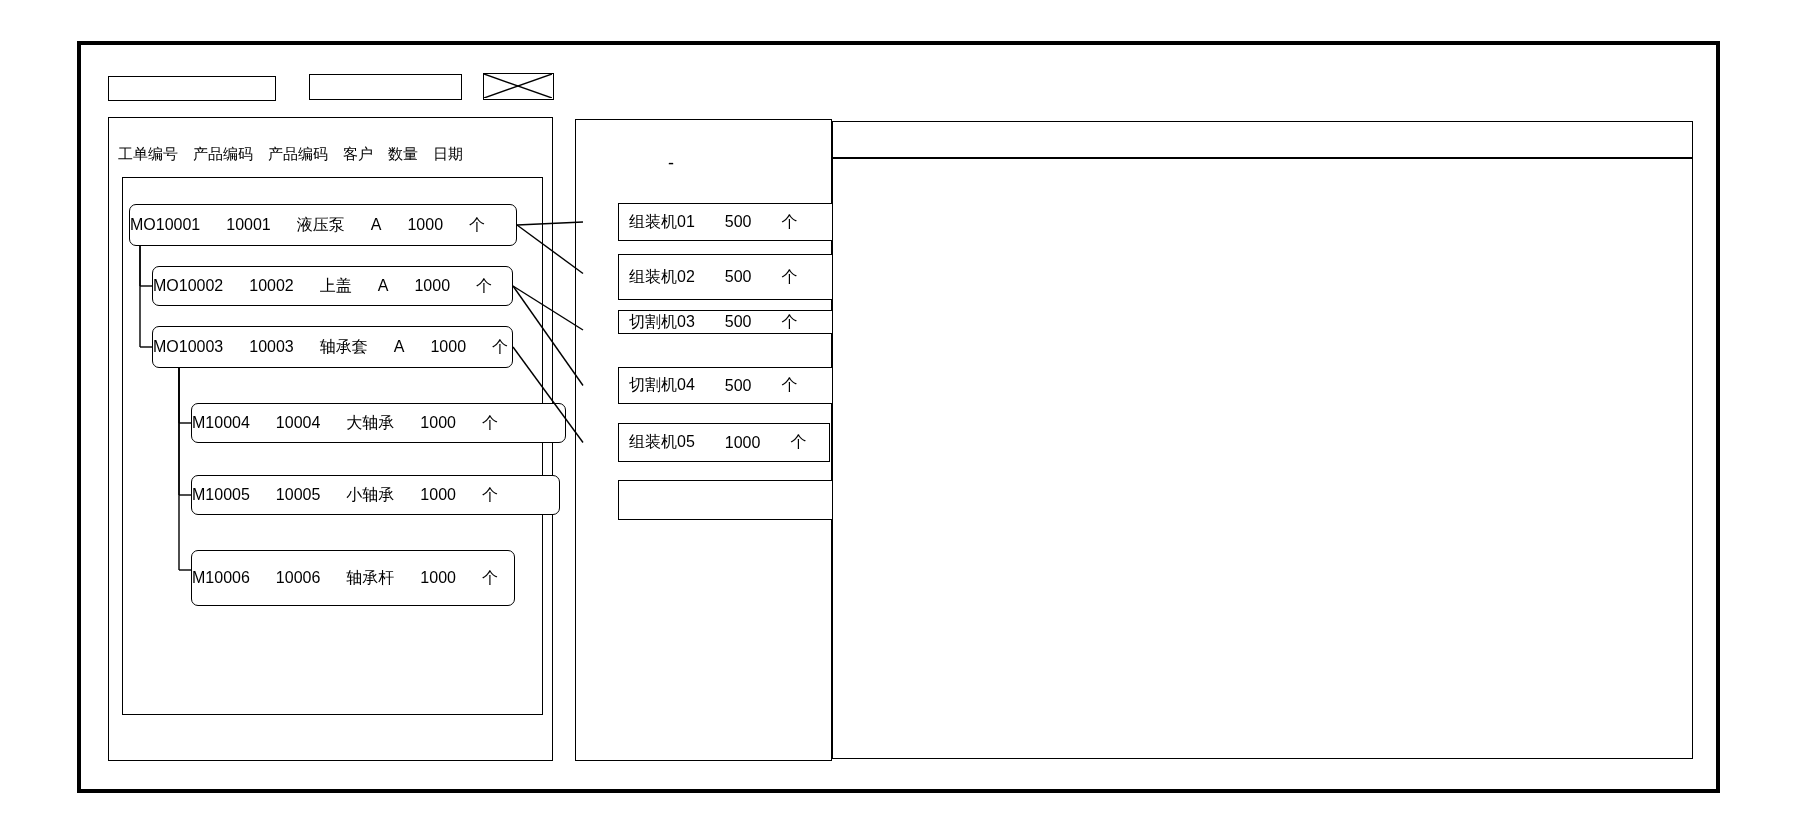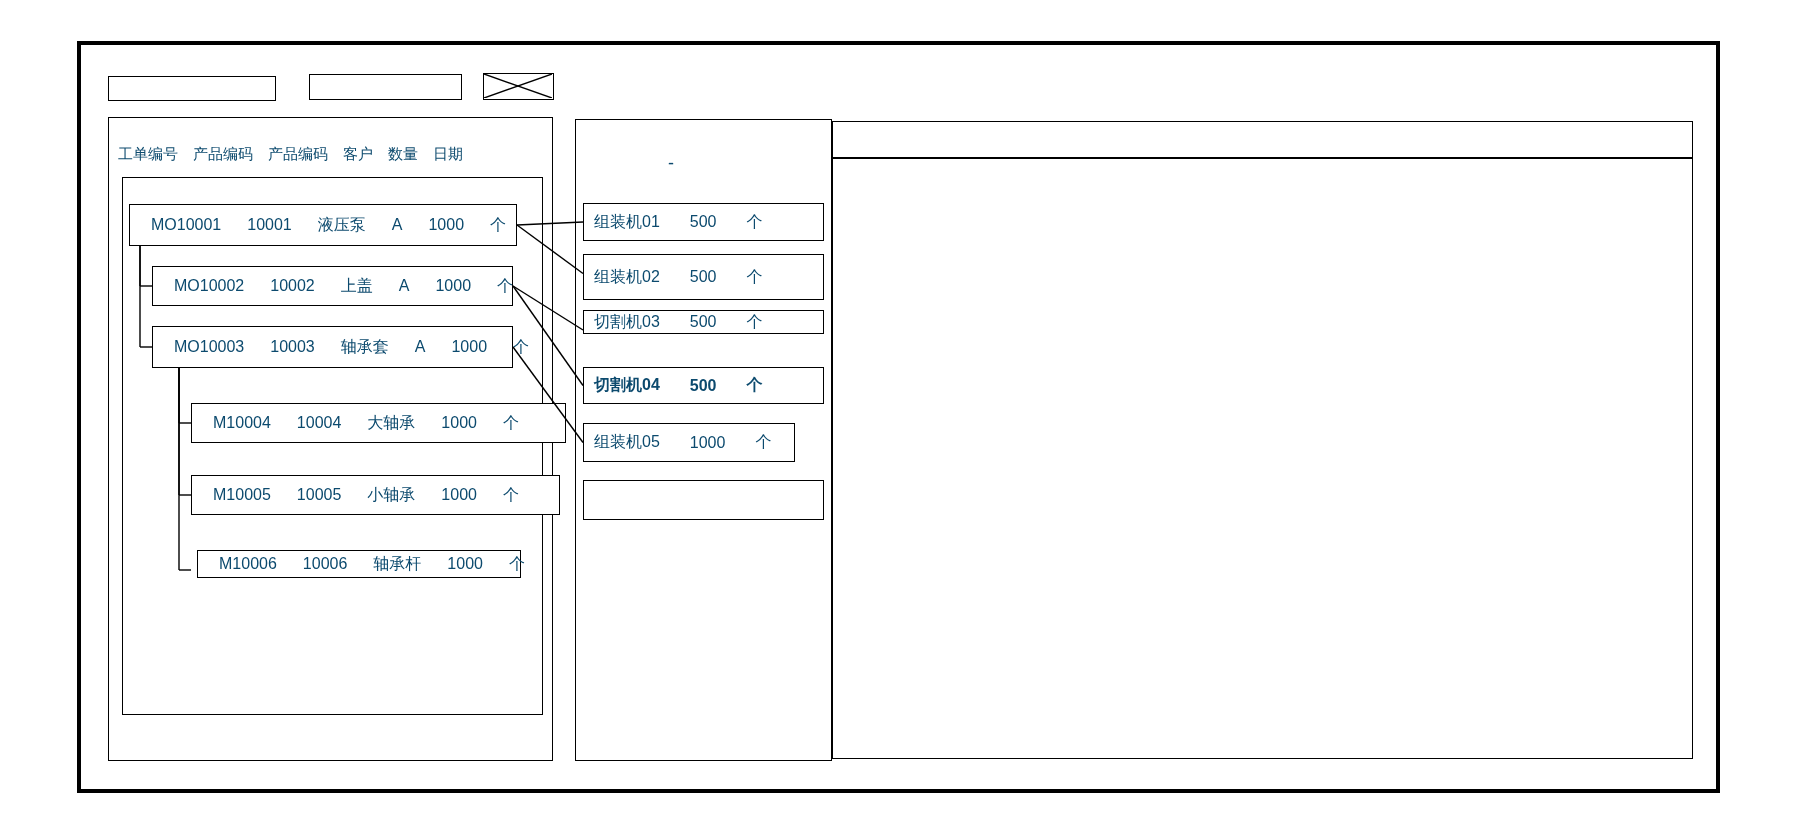--- a/index.html
+++ b/index.html
@@ -1,26 +1,26 @@
 <!DOCTYPE html>
 <html><head>
 <meta charset="utf-8">
 <style>
   html,body{margin:0;padding:0;background:#fff;}
   #canvas{
     position:relative;width:1819px;height:833px;background:#fff;
-    font-family:"Liberation Sans","DejaVu Sans",sans-serif;color:#0c4a6e;
+    font-family:"Liberation Sans","DejaVu Sans",sans-serif;color:#000000;
     overflow:hidden;
   }
   .box{position:absolute;border:1.6px solid #000;background:#fff;box-sizing:border-box;}
   .panel{position:absolute;border:1.8px solid #000;background:#fff;box-sizing:border-box;}
   .outer{position:absolute;border:4px solid #000;box-sizing:border-box;background:transparent;}
-  .wo-row{display:flex;align-items:center;padding-left:21px;font-size:16px;white-space:nowrap;}
+  .wo-row{display:flex;align-items:center;padding-left:0;font-size:16px;white-space:nowrap;border-radius:7px;}
   .wo-row span{margin-right:26px;}
-  .mc-row{display:flex;align-items:center;padding-left:10px;font-size:16px;white-space:nowrap;}
+  .mc-row{display:flex;align-items:center;padding-left:10px;font-size:16px;white-space:nowrap;margin-left:35px;}
   .mc-row span{margin-right:30px;}
   #wo-header{position:absolute;left:118px;top:141px;height:26px;display:flex;align-items:center;
     font-size:15px;}
   #wo-header span{margin-right:15px;}
   #connector-svg{position:absolute;left:0;top:0;z-index:6;pointer-events:none;}
   .hline{position:absolute;background:#000;height:1.6px;}
   .dash-mark{position:absolute;font-size:18px;line-height:6px;}
   .xbox svg{display:block;}
 </style>
 </head>
@@ -81,21 +81,21 @@
         <span>1000</span>
         <span>个</span>
       </div>
       <div class="box wo-row" style="left: 191px; top: 475px; width: 369px; height: 40px;">
         <span>M10005</span>
         <span>10005</span>
         <span>小轴承</span>
         <span>1000</span>
         <span>个</span>
       </div>
-      <div class="box wo-row" style="left: 197px; top: 550px; width: 324px; height: 28px;">
+      <div class="box wo-row" style="left: 191px; top: 550px; width: 324px; height: 56px;">
         <span>M10006</span>
         <span>10006</span>
         <span>轴承杆</span>
         <span>1000</span>
         <span>个</span>
       </div>
     </div>
 
   <div class="panel" style="left:575px;top:119px;width:257px;height:642px;"></div>
   <span class="dash-mark" style="left:668px;top:160px;">-</span>
@@ -108,21 +108,21 @@
       <div class="box mc-row" style="left: 583px; top: 254px; width: 241px; height: 46px;">
         <span>组装机02</span>
         <span>500</span>
         <span>个</span>
       </div>
       <div class="box mc-row" style="left: 583px; top: 310px; width: 241px; height: 24px;">
         <span>切割机03</span>
         <span>500</span>
         <span>个</span>
       </div>
-      <div class="box mc-row" style="left: 583px; top: 367px; width: 241px; height: 37px; font-weight: bold;">
+      <div class="box mc-row" style="left: 583px; top: 367px; width: 241px; height: 37px;">
         <span>切割机04</span>
         <span>500</span>
         <span>个</span>
       </div>
       <div class="box mc-row" style="left: 583px; top: 423px; width: 212px; height: 39px;">
         <span>组装机05</span>
         <span>1000</span>
         <span>个</span>
       </div>
       <div class="box mc-row" style="left: 583px; top: 480px; width: 241px; height: 40px;"></div>

